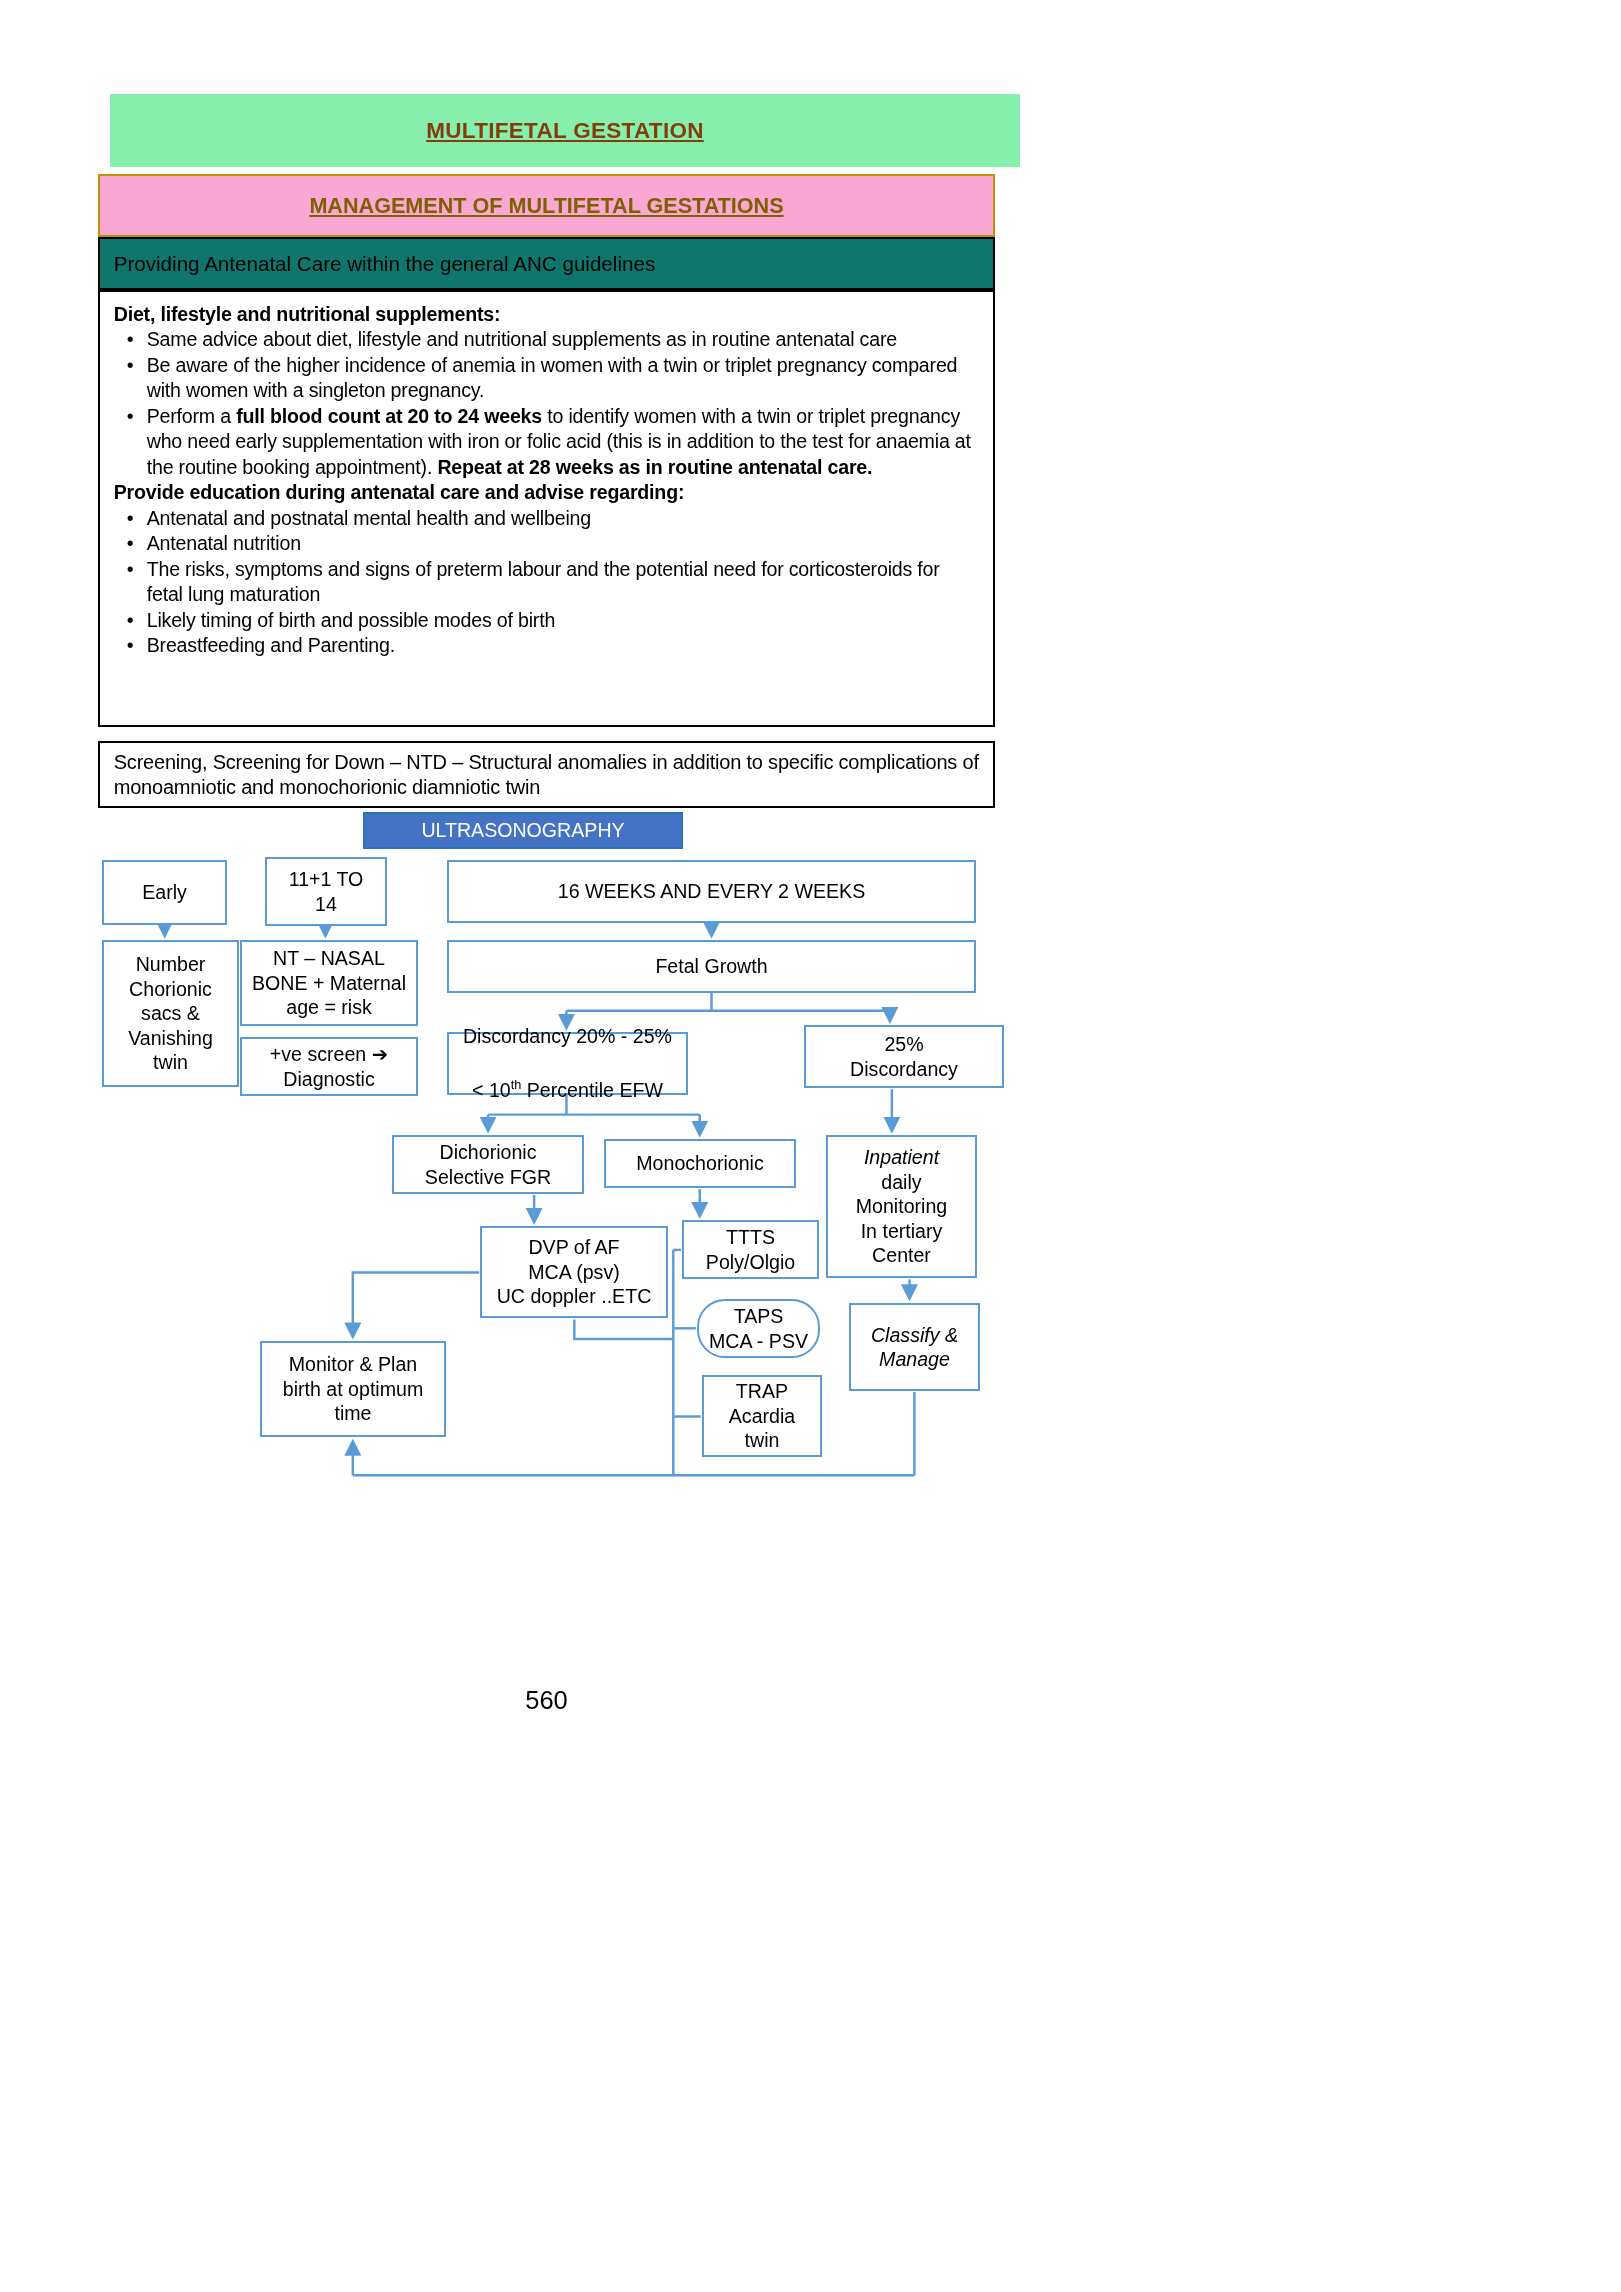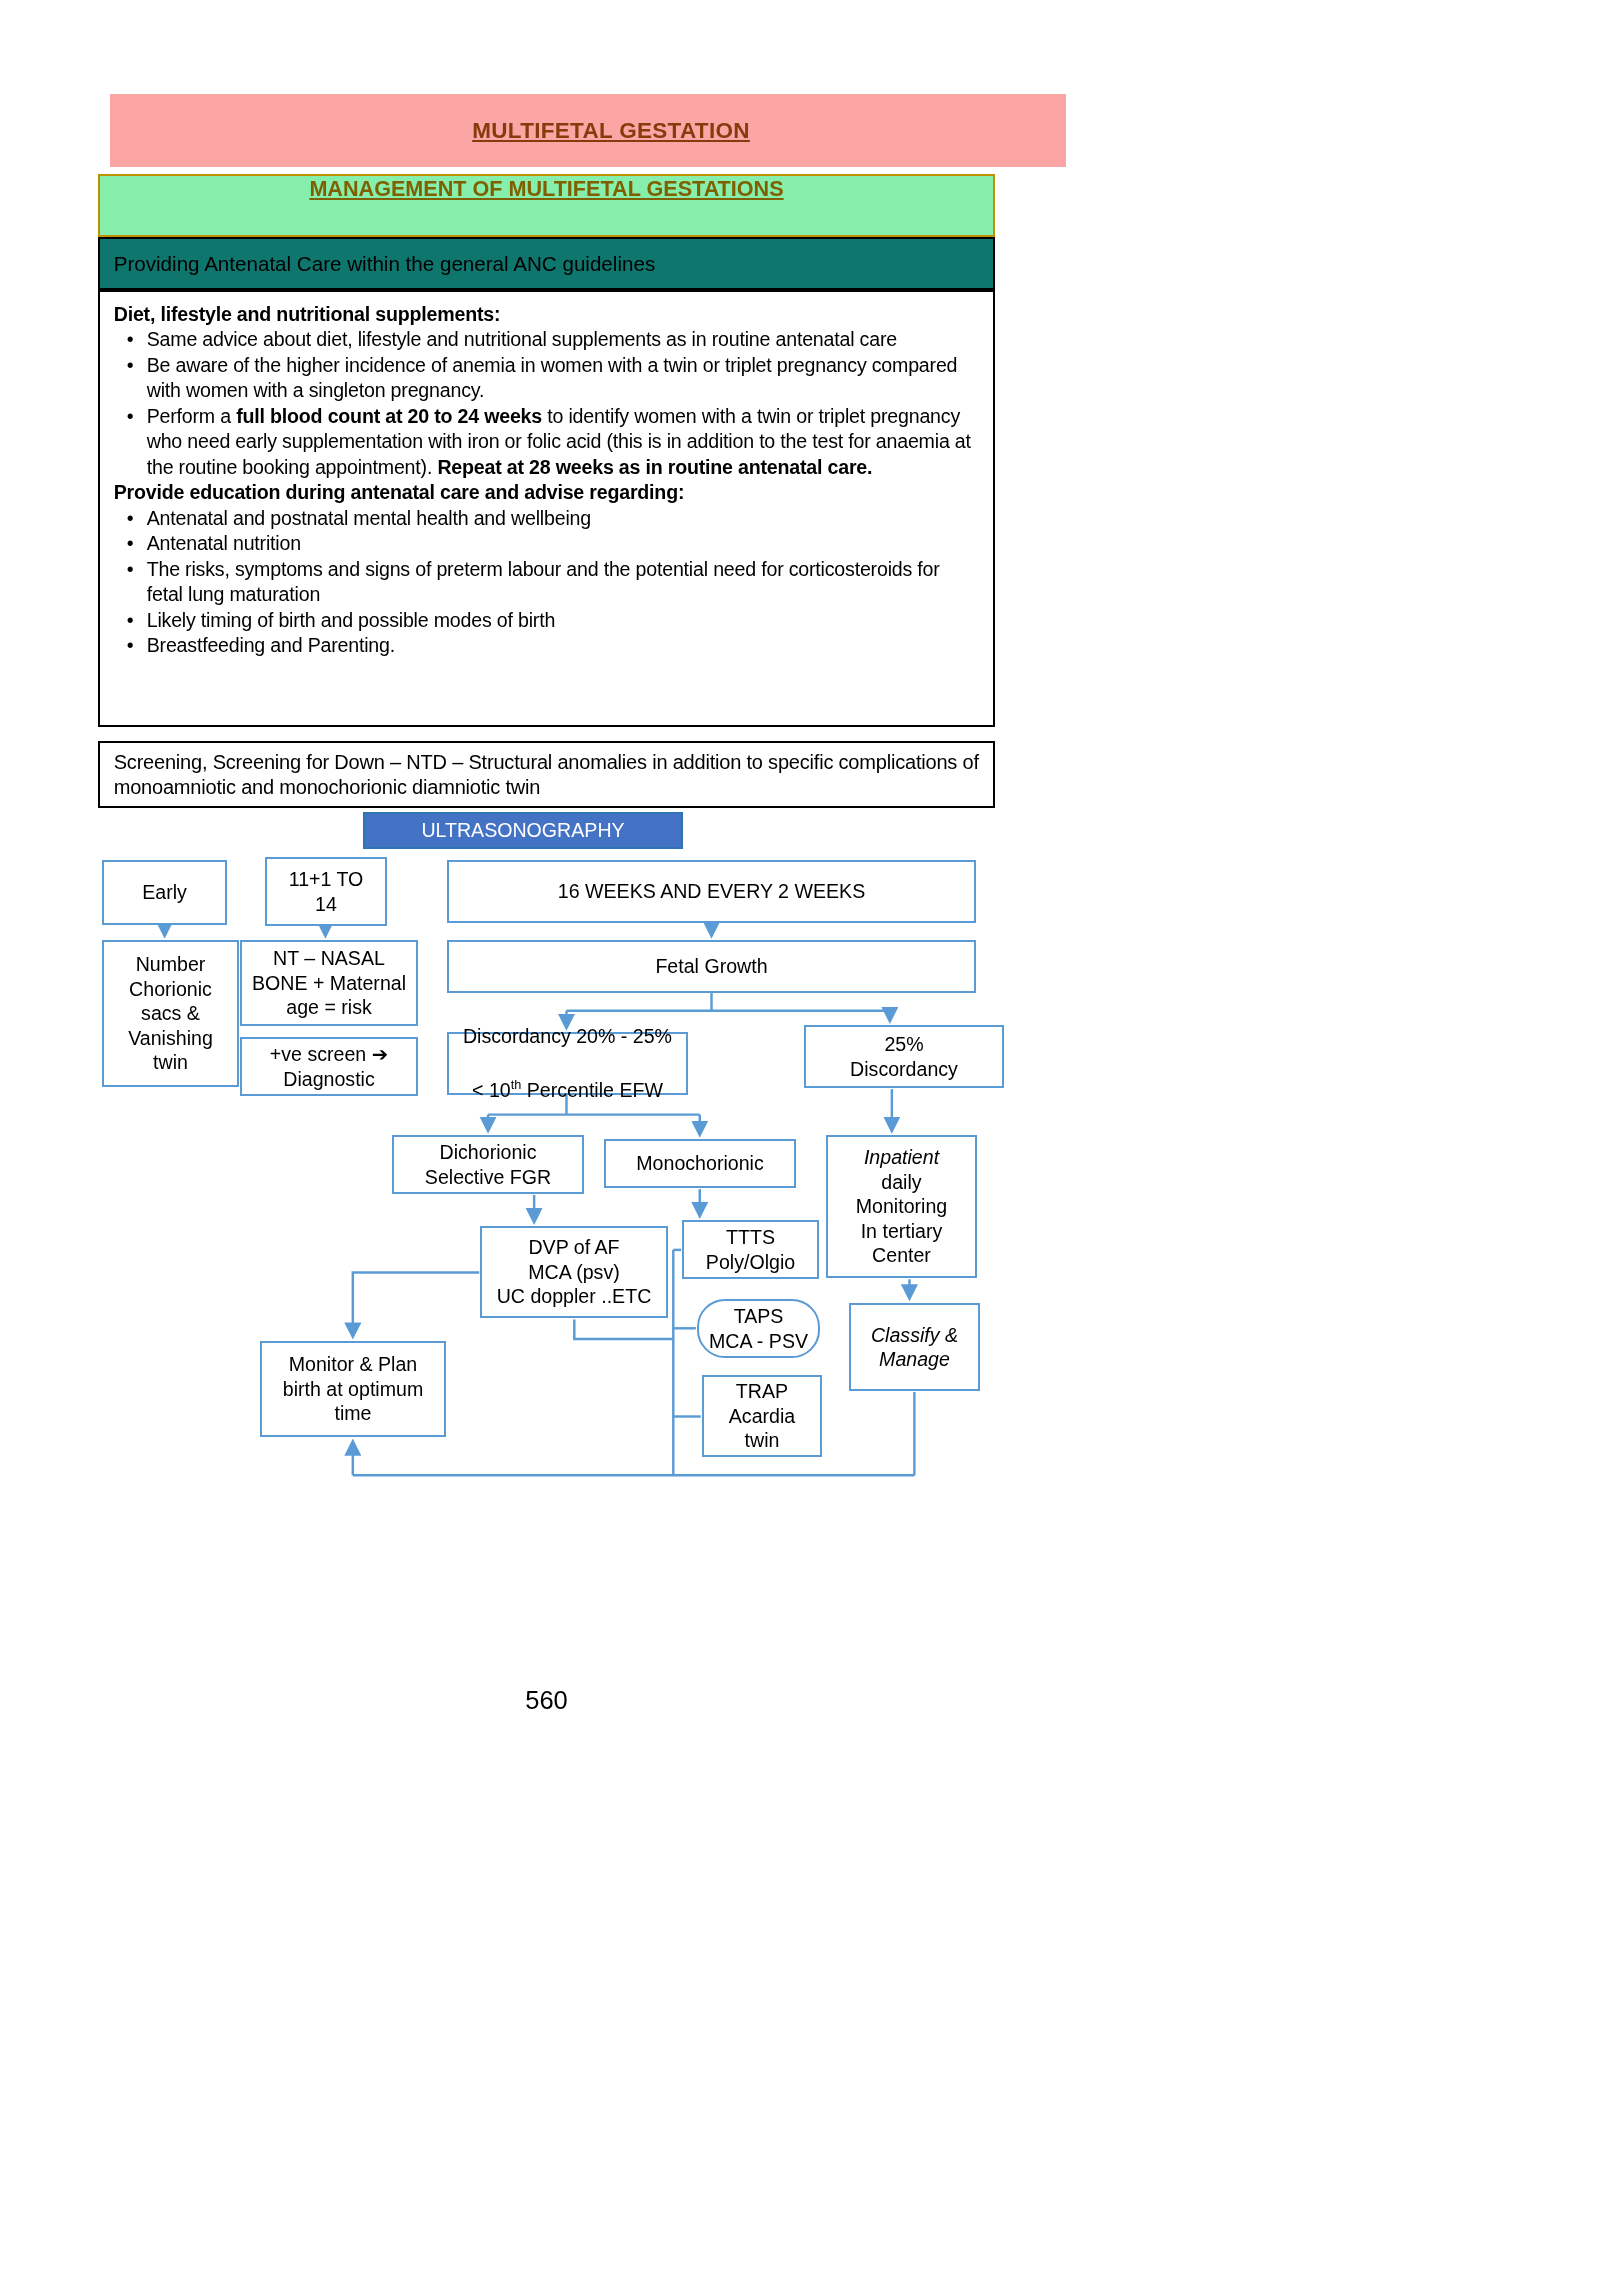--- a/index.html
+++ b/index.html
@@ -7,32 +7,32 @@
     position:relative;
     width:1621px;height:2293px;
     background:#ffffff;
     font-family:"Liberation Sans", sans-serif;
     color:#000;
     overflow:hidden;
   }
   
   .peach-banner{
     position:absolute;left:110px;top:94px;width:910px;height:73px;
-    background:#fca5a5;
-    display:flex;align-items:center;justify-content:center;padding-left:46px;
+    background:#86efac;
+    display:flex;align-items:center;justify-content:center;
   }
   .page-title{
     font-size:22.5px;font-weight:bold;text-decoration:underline;
     color:#843C0C;letter-spacing:0.3px;
   }
   
   .gold-box{
     position:absolute;left:98px;top:174px;width:897px;height:63px;
-    border:2.9px solid #BF9000;background:#86efac;box-sizing:border-box;
-    display:flex;align-items:flex-start;justify-content:center;
+    border:2.9px solid #BF9000;background:#f9a8d4;box-sizing:border-box;
+    display:flex;align-items:center;justify-content:center;
   }
   .management-title{
     font-size:21.6px;font-weight:bold;text-decoration:underline;color:#7F6000;
   }
   
   .anc-box{
     position:absolute;left:98px;top:237px;width:897px;height:53px;
     border:2px solid #000;background:#0f766e;box-sizing:border-box;
     display:flex;align-items:center;padding-left:13.7px;font-size:20.6px;
   }

